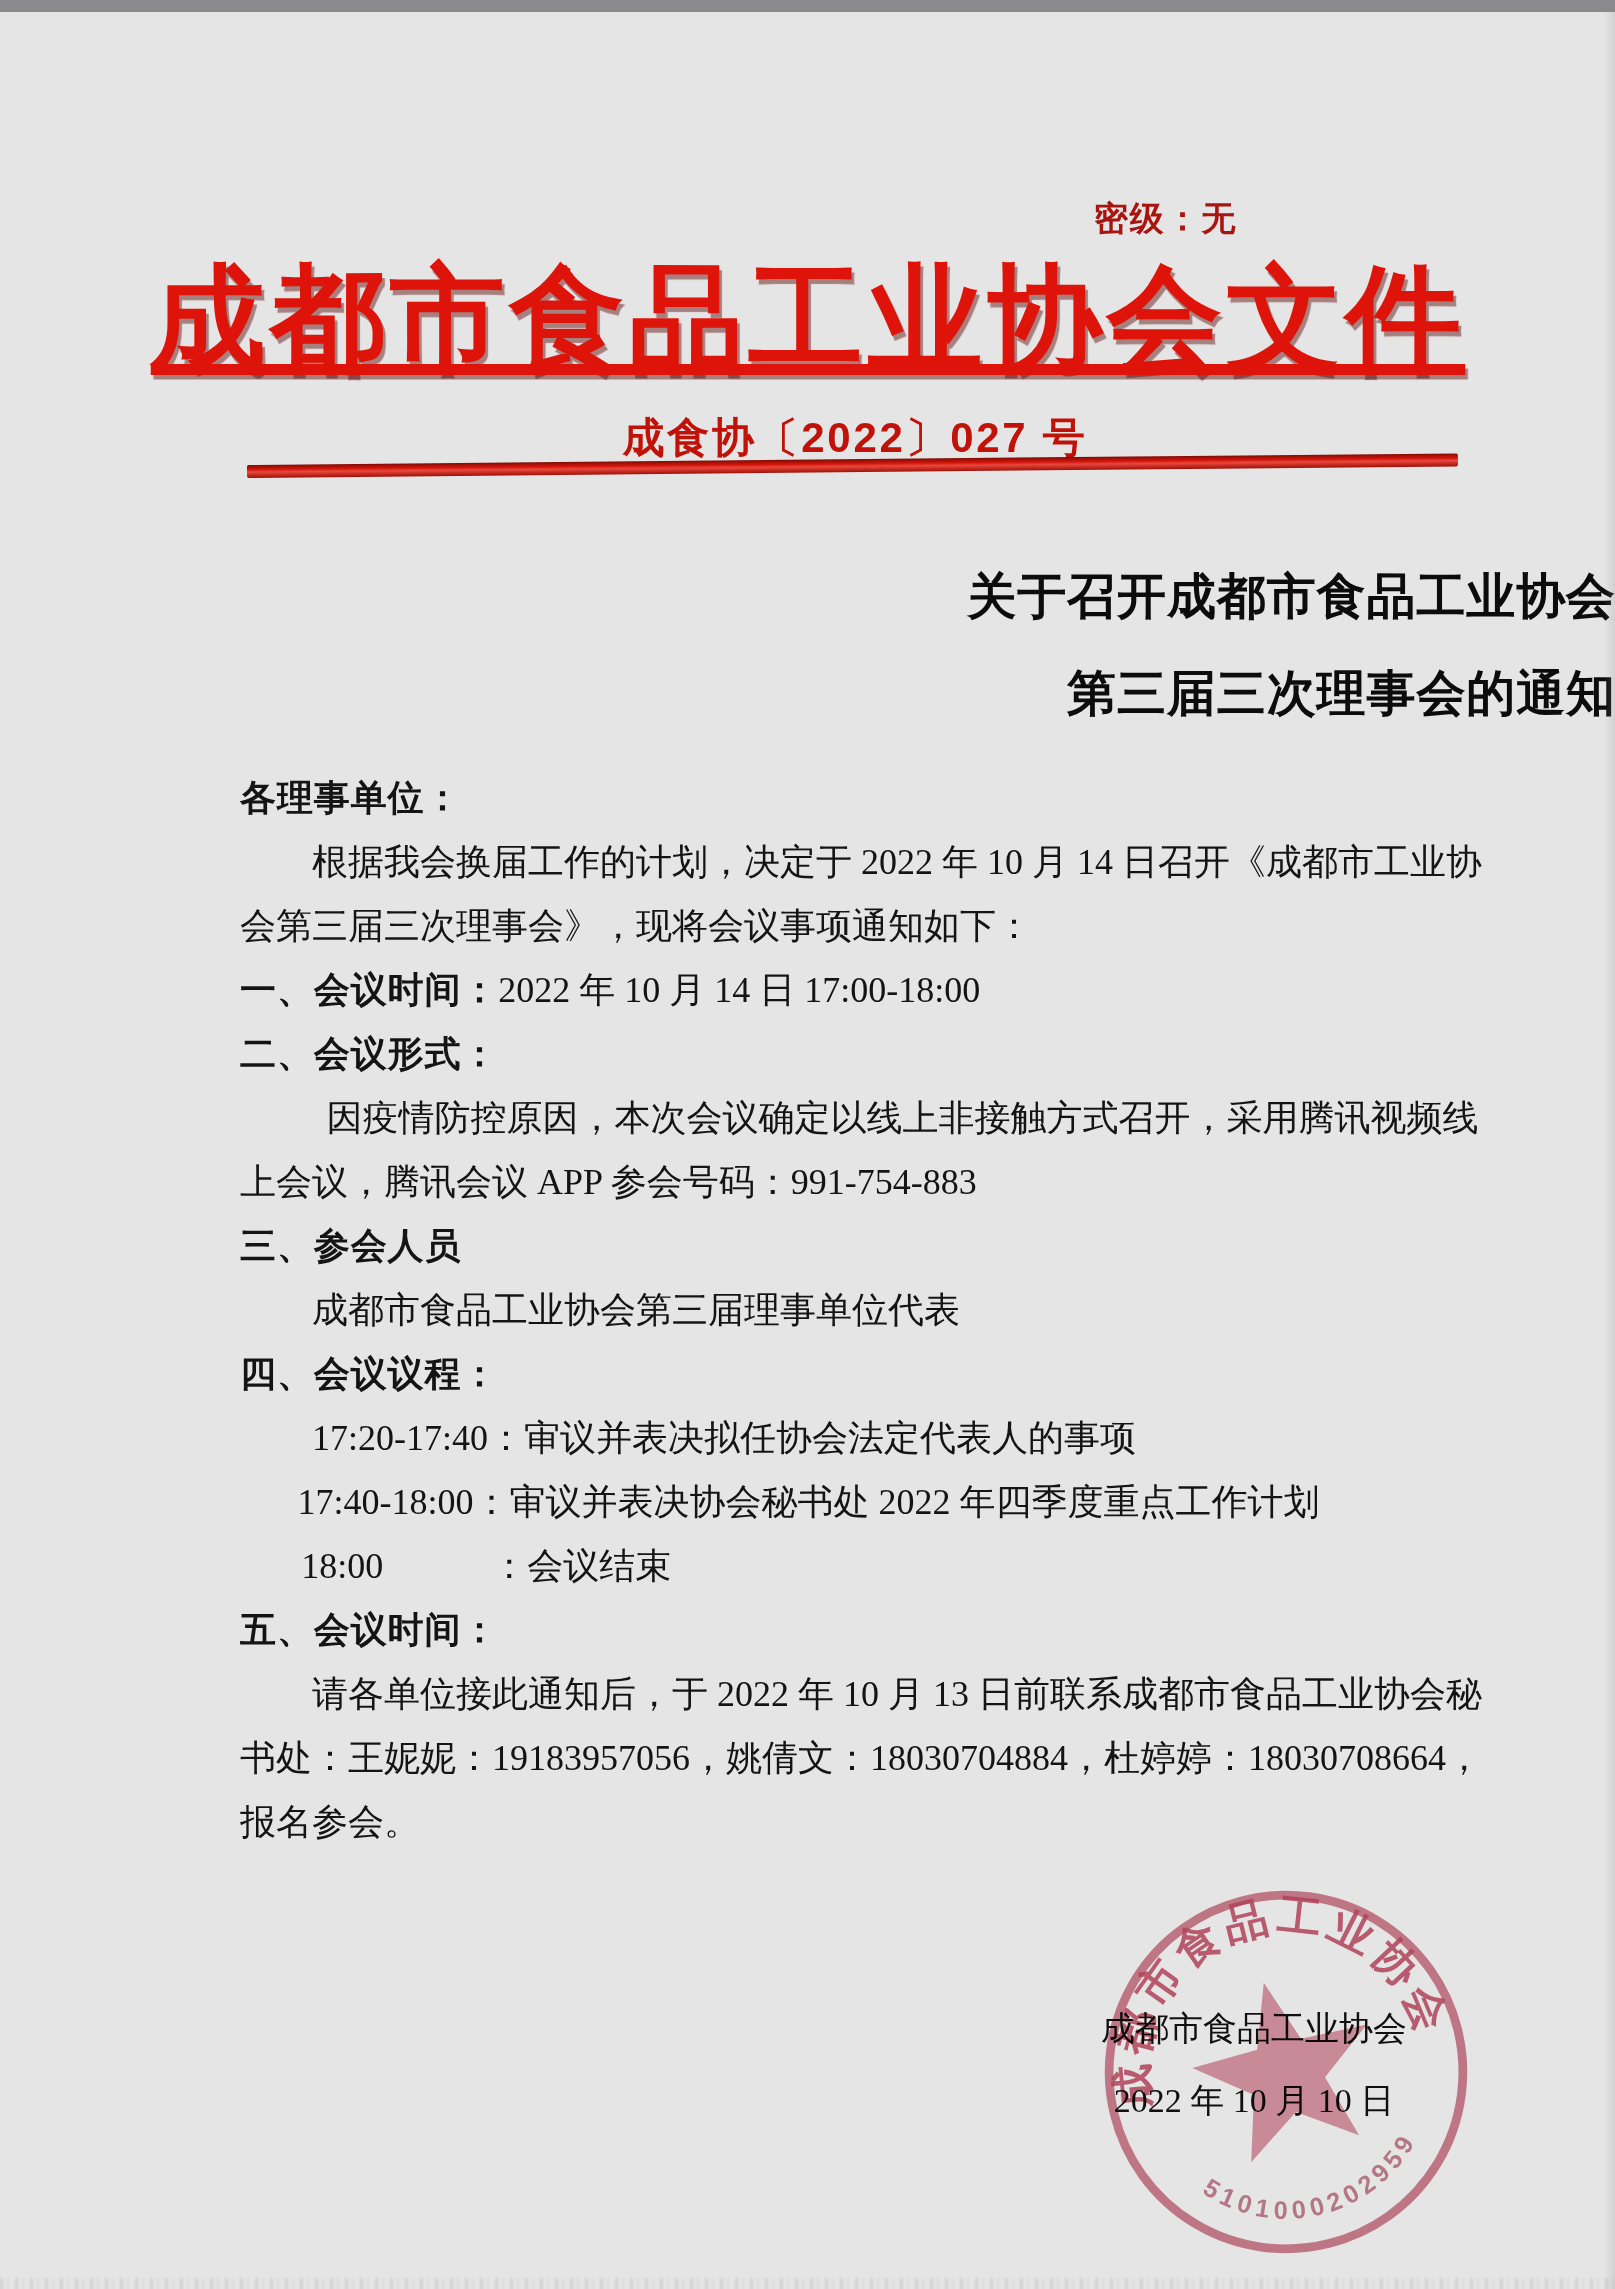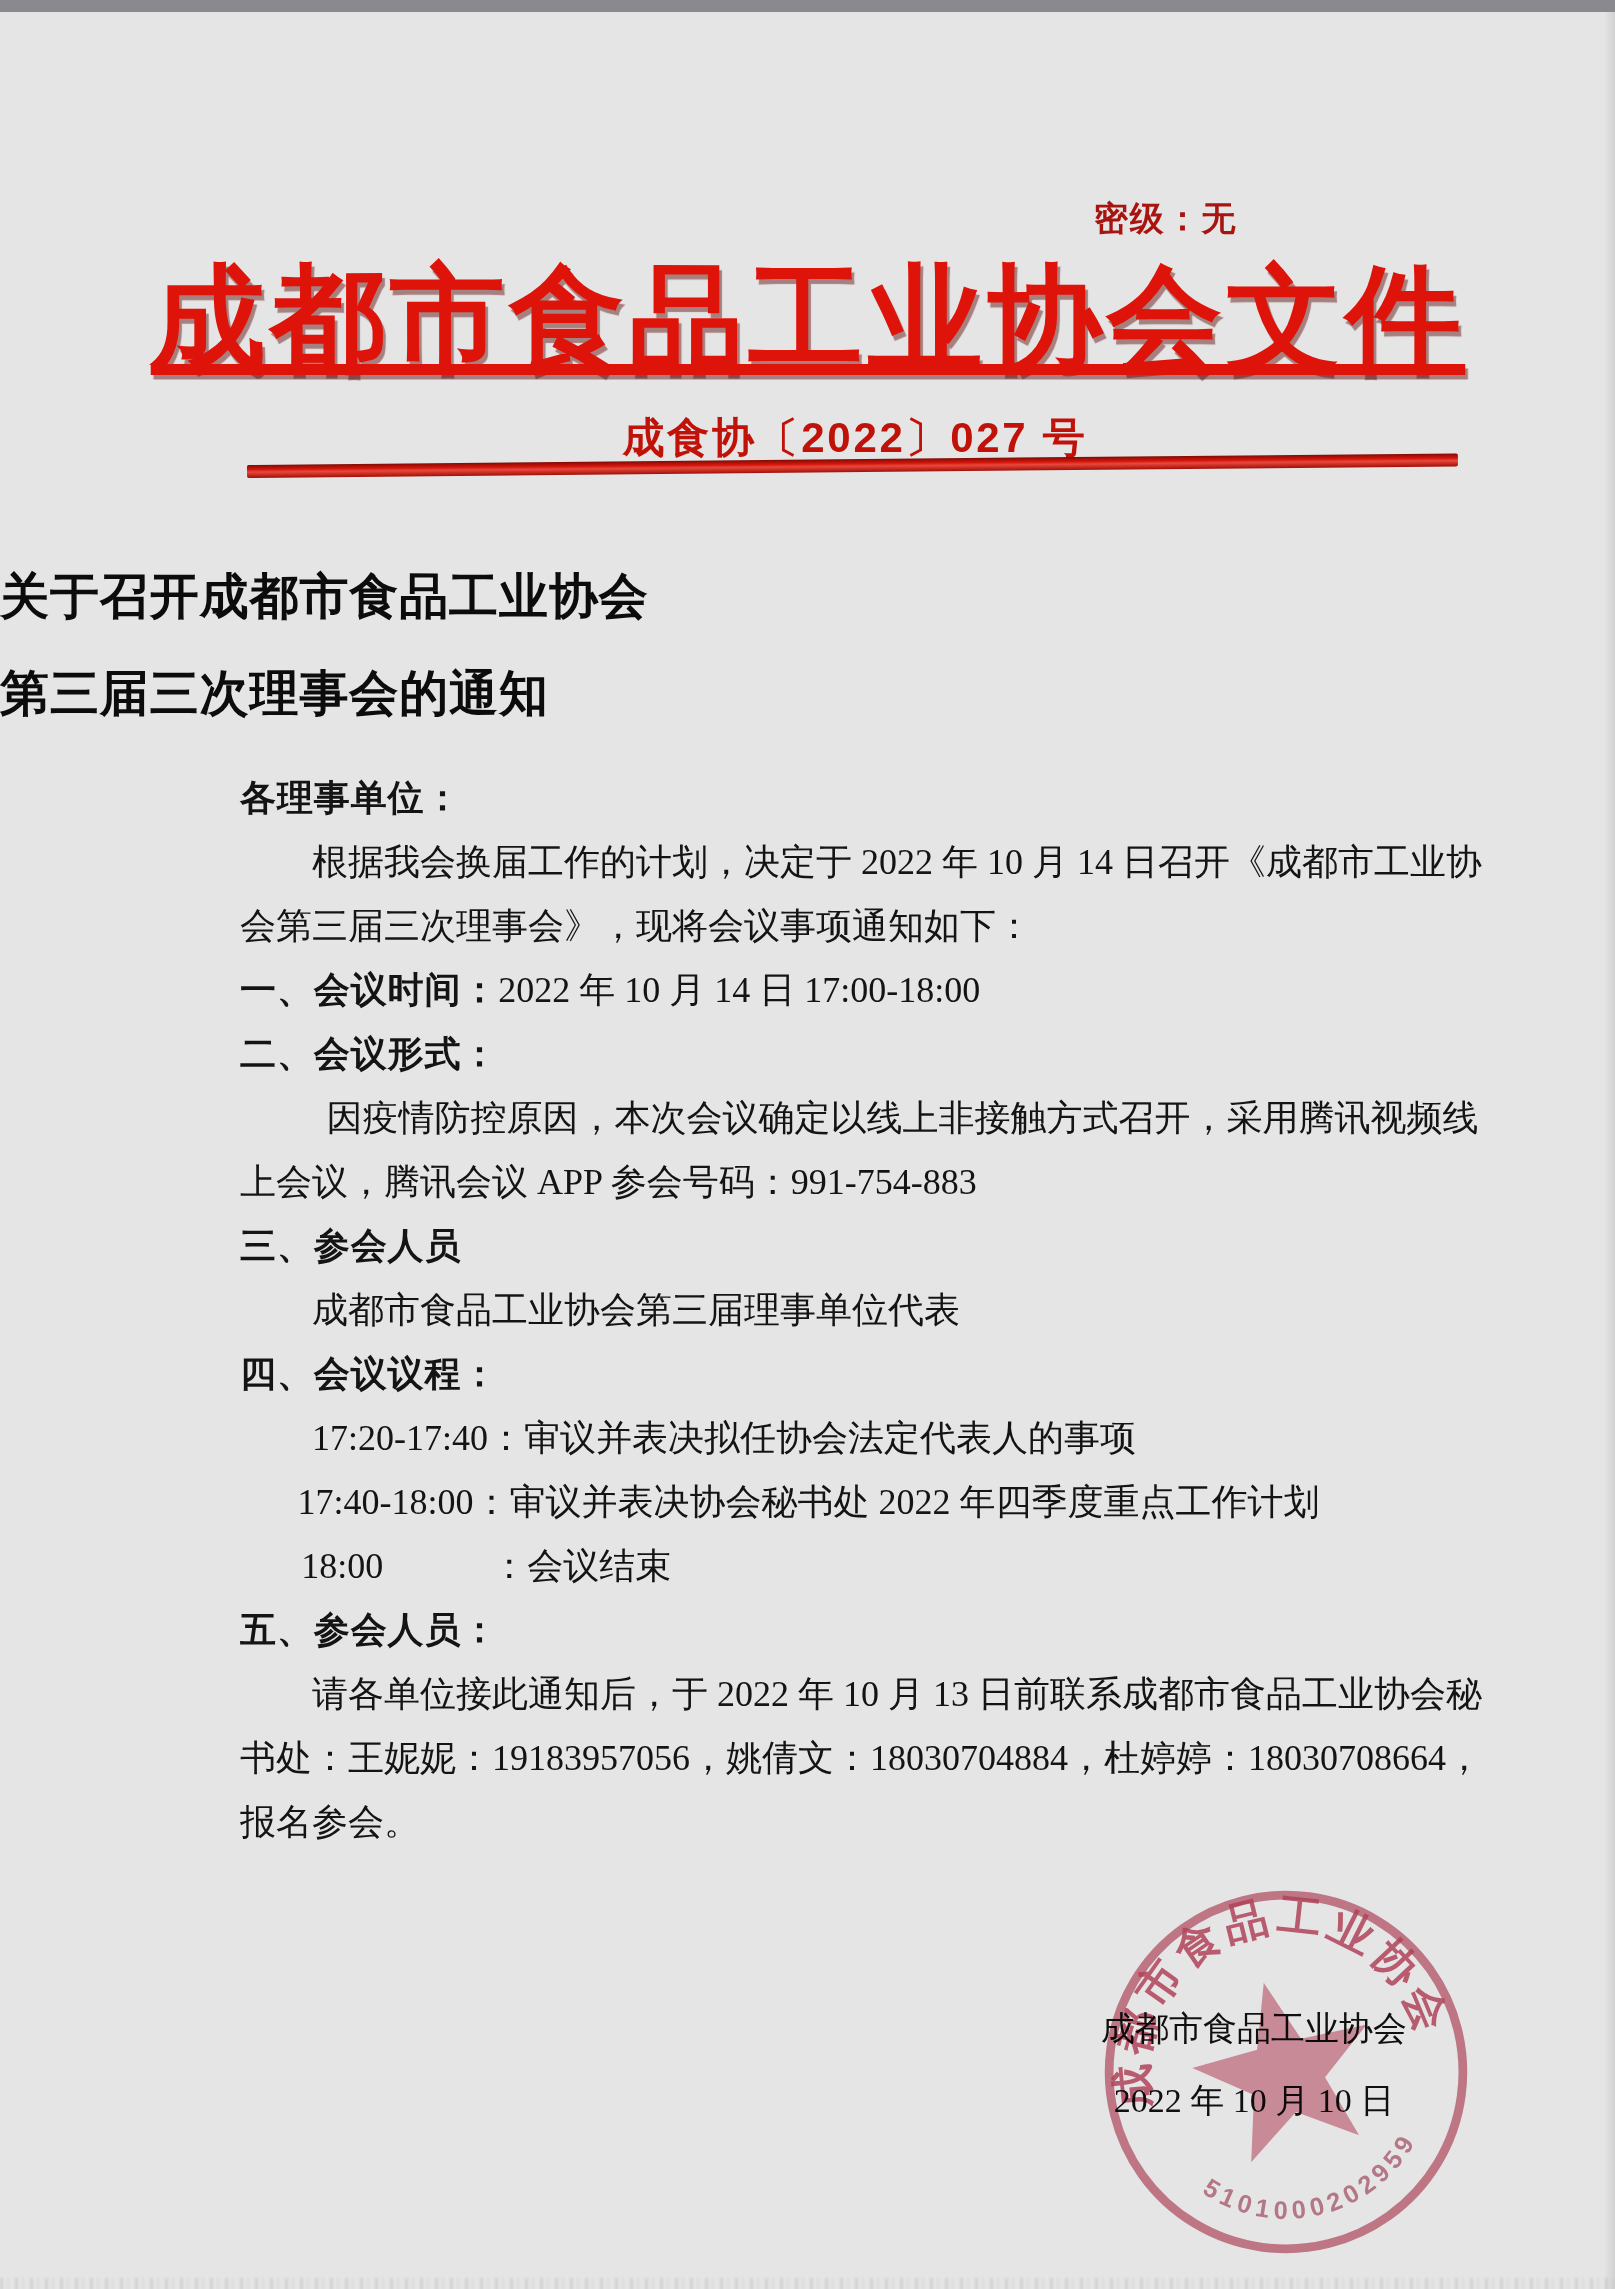--- a/index.html
+++ b/index.html
@@ -30,21 +30,21 @@
     transform:translateX(47px);
     font-family:"Liberation Sans","DejaVu Sans",sans-serif;font-weight:700;
     font-size:42px;color:#c01208;letter-spacing:2.7px;white-space:nowrap;
   }
   .redline{
     position:absolute;top:453px;left:247px;width:1211px;height:12.5px;border-radius:1.8px;
     background:linear-gradient(180deg,#7e0c05 0%,#d6150b 35%,#e8483c 55%,#a01008 100%);
     transform:rotate(-0.55deg);transform-origin:left center;
   }
   .notice-title{
-    position:absolute;top:536px;left:0;width:100%;text-align:left;
+    position:absolute;top:536px;left:0;width:100%;text-align:right;
     font-family:"Liberation Sans","DejaVu Sans",sans-serif;font-weight:700;
     font-size:49px;line-height:97px;color:#0c0c0c;letter-spacing:0.9px;
   }
   .bodytext{
     position:absolute;top:754px;left:240px;width:1239px;
     font-size:36px;line-height:64px;
   }
   .bline{white-space:nowrap;}
   .lh{font-family:"Liberation Sans","DejaVu Sans",sans-serif;font-weight:700;letter-spacing:0.9px;}
   .lr{font-family:"Liberation Serif","DejaVu Serif",serif;}
@@ -84,21 +84,21 @@
       <div class="bline"><span class="lh">一、会议时间：</span><span class="lr">2022 年 10 月 14 日  17:00-18:00</span></div>
       <div class="bline"><span class="lh">二、会议形式：</span><span class="lr"></span></div>
       <div class="bline" style="padding-left: 2.4em;"><span class="lh"></span><span class="lr">因疫情防控原因，本次会议确定以线上非接触方式召开，采用腾讯视频线</span></div>
       <div class="bline"><span class="lh"></span><span class="lr">上会议，腾讯会议 APP 参会号码：991-754-883</span></div>
       <div class="bline"><span class="lh">三、参会人员</span><span class="lr"></span></div>
       <div class="bline" style="padding-left: 2em;"><span class="lh"></span><span class="lr">成都市食品工业协会第三届理事单位代表</span></div>
       <div class="bline"><span class="lh">四、会议议程：</span><span class="lr"></span></div>
       <div class="bline" style="padding-left: 2em;"><span class="lh"></span><span class="lr">17:20-17:40：审议并表决拟任协会法定代表人的事项</span></div>
       <div class="bline" style="padding-left: 1.6em;"><span class="lh"></span><span class="lr">17:40-18:00：审议并表决协会秘书处 2022 年四季度重点工作计划</span></div>
       <div class="bline" style="padding-left: 1.7em;"><span class="lh"></span><span class="lr">18:00　　　：会议结束</span></div>
-      <div class="bline"><span class="lh">五、参会人员：</span><span class="lr"></span></div>
+      <div class="bline"><span class="lh">五、会议时间：</span><span class="lr"></span></div>
       <div class="bline" style="padding-left: 2em;"><span class="lh"></span><span class="lr">请各单位接此通知后，于 2022 年 10 月 13 日前联系成都市食品工业协会秘</span></div>
       <div class="bline"><span class="lh"></span><span class="lr">书处：王妮妮：19183957056，姚倩文：18030704884，杜婷婷：18030708664，</span></div>
       <div class="bline"><span class="lh"></span><span class="lr">报名参会。</span></div>
     </div>
 
   <div class="signature">
     <div>成都市食品工业协会</div>
     <div>2022 年 10 月 10 日</div>
   </div>
 

